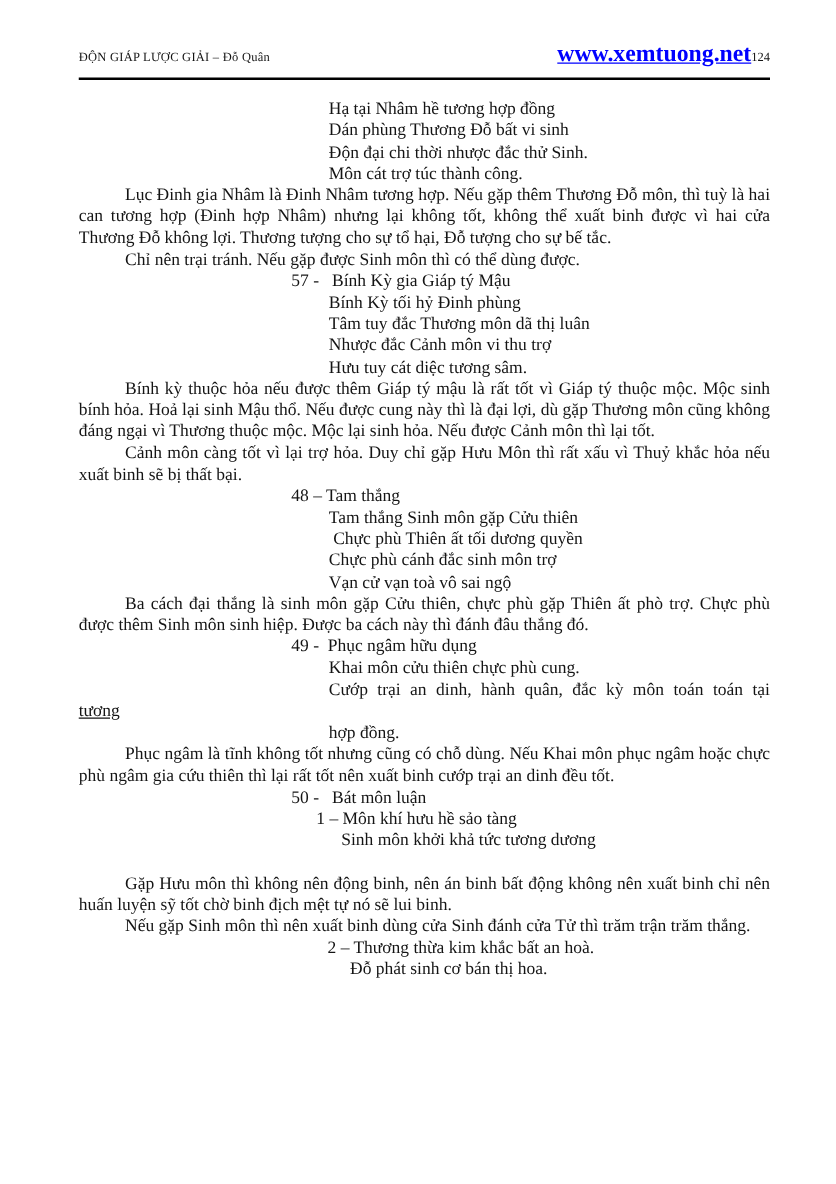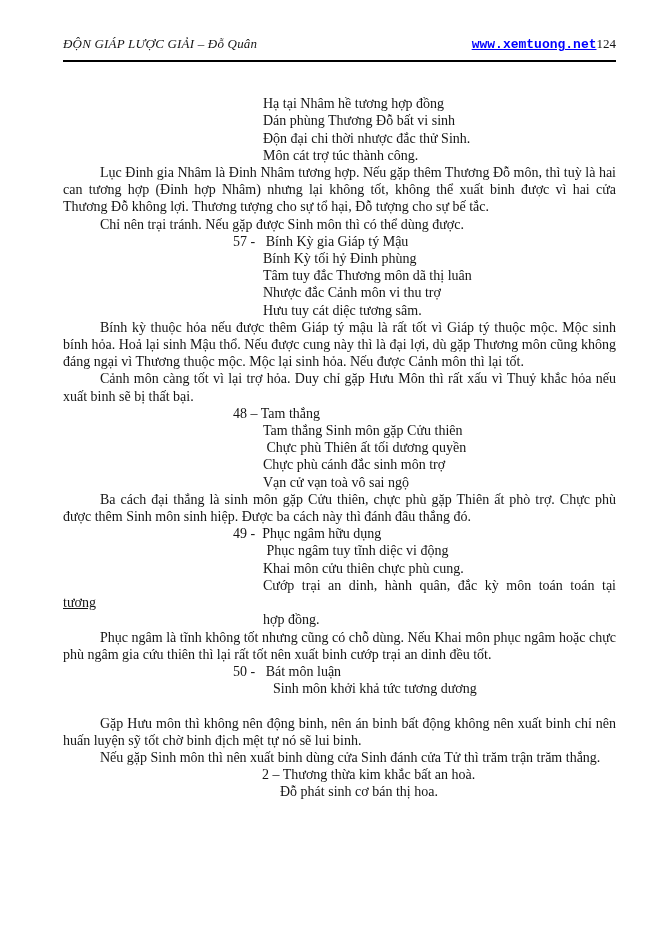--- a/index.html
+++ b/index.html
@@ -14,33 +14,33 @@
     font-size: 14px;
     line-height: 17.2px;
     color: #141414;
     overflow: hidden;
   }
   .header {
     display: flex;
     justify-content: space-between;
     align-items: baseline;
   }
-  .doc-title { font-size: 13px; letter-spacing: 0.2px; font-style: italic; }
+  .doc-title { font-size: 10px; letter-spacing: 0.2px; }
   .hdr-right { white-space: nowrap; }
   .site-link {
     color: #0000ff;
-    font-family: Liberation Mono, monospace;
+    font-family: Liberation Serif, serif;
     font-weight: 700;
-    font-size: 13px;
+    font-size: 19px;
     text-decoration: underline;
     cursor: pointer;
   }
-  .pagenum { font-size: 13px; }
+  .pagenum { font-size: 10px; }
   .rule { border-bottom: 2px solid #000; margin-top: 7px; }
-  .body { margin-top: 33px; }
+  .body { margin-top: 15px; }
   .v-line { margin-left: 200px; white-space: pre-wrap; }
   .h-sec { margin-left: 170px; white-space: pre-wrap; }
   .para { text-align: justify; text-indent: 37px; }
   .j-line { margin-left: 200px; text-align: justify; text-align-last: justify; }
   .w-left { margin-left: 0; text-decoration: underline; }
   .sub-1 { margin-left: 190px; white-space: pre-wrap; }
   .sub-2 { margin-left: 210px; }
   .sub-3 { margin-left: 199px; white-space: pre-wrap; }
   .sub-4 { margin-left: 217px; }
   .spacer { height: 17.2px; }
@@ -87,30 +87,30 @@
       <div class="v-line">Tam thắng Sinh môn gặp Cửu thiên</div>
       <div class="v-line"> Chực phù Thiên ất tối dương quyền</div>
       <div class="v-line">Chực phù cánh đắc sinh môn trợ</div>
       <div class="v-line">Vạn cử vạn toà vô sai ngộ</div>
     </div>
 
     <div class="para">Ba cách đại thắng là sinh môn gặp Cửu thiên, chực phù gặp Thiên ất phò trợ. Chực phù được thêm Sinh môn sinh hiệp. Được ba cách này thì đánh đâu thắng đó.</div>
 
     <div class="h-sec">49 -  Phục ngâm hữu dụng</div>
     <div>
-      <div class="v-line"> Phục ngâm tuy tĩnh diệc vi động</div>
       <div class="v-line">Khai môn cửu thiên chực phù cung.</div>
     </div>
     <div class="j-line">Cướp trại an dinh, hành quân, đắc kỳ môn toán toán tại</div>
     <div class="w-left">tương</div>
     <div class="v-line">hợp đồng.</div>
 
     <div class="para">Phục ngâm là tĩnh không tốt nhưng cũng có chỗ dùng. Nếu Khai môn phục ngâm hoặc chực phù ngâm gia cứu thiên thì lại rất tốt nên xuất binh cướp trại an dinh đều tốt.</div>
 
     <div class="h-sec">50 -   Bát môn luận</div>
+    <div class="sub-1">1 – Môn khí hưu hề sảo tàng</div>
     <div class="sub-2">Sinh môn khởi khả tức tương dương</div>
 
     <div class="spacer"></div>
 
     <div class="para">Gặp  Hưu môn thì không nên động binh, nên án binh bất động không nên xuất binh chỉ nên huấn luyện sỹ tốt chờ binh địch mệt tự nó sẽ lui binh.</div>
     <div class="para">Nếu gặp Sinh môn thì nên xuất binh dùng cửa Sinh đánh cửa Tử thì trăm trận trăm thắng.</div>
 
     <div class="sub-3">2 – Thương thừa kim khắc bất an hoà.</div>
     <div class="sub-4">Đỗ phát sinh cơ bán thị hoa.</div>
 

